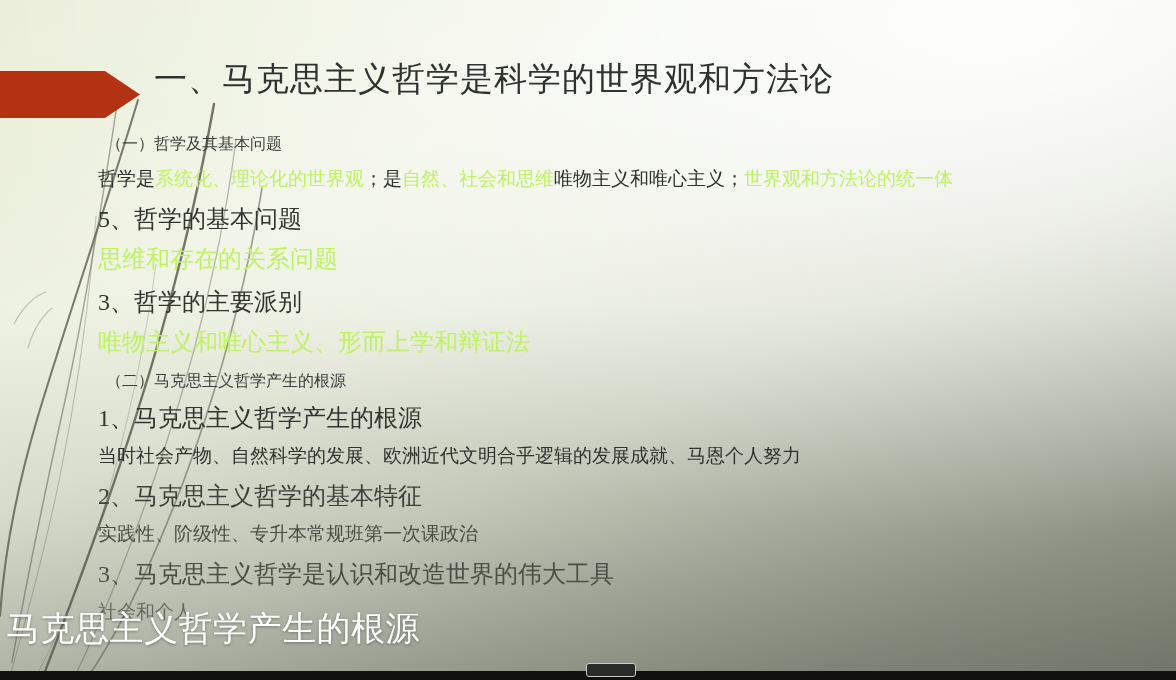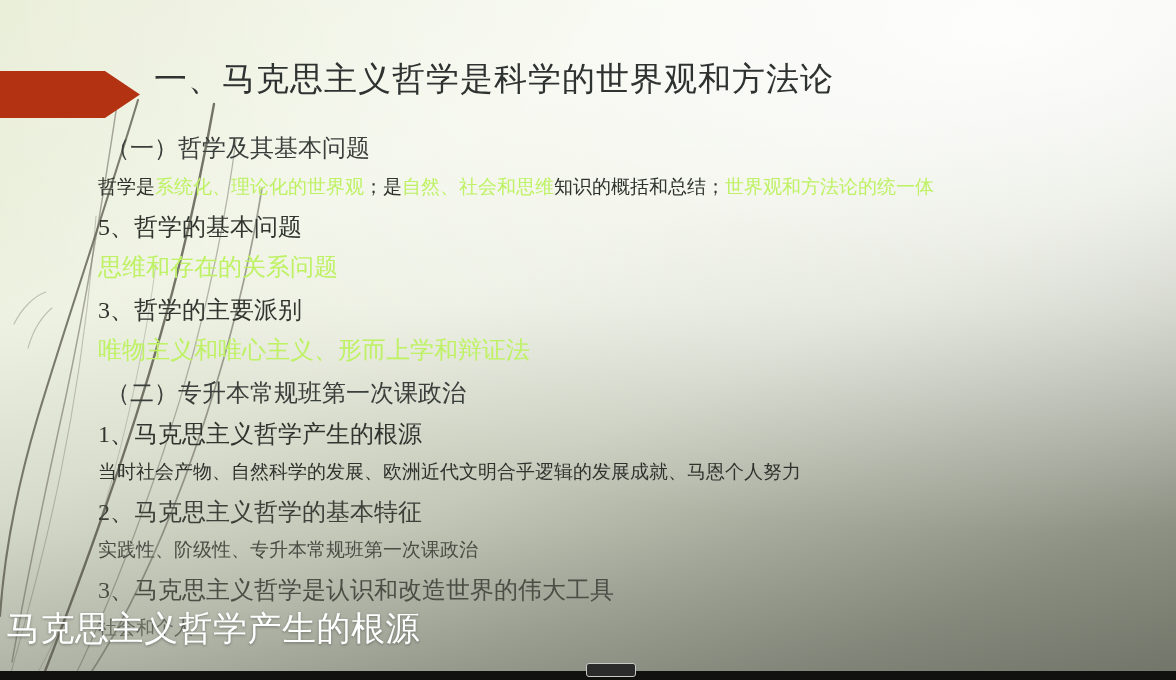--- a/index.html
+++ b/index.html
@@ -83,21 +83,21 @@
     position: absolute;
     left: 98px;
     top: 136px;
     width: 1040px;
   }
   .line {
     white-space: nowrap;
     line-height: 1;
   }
   .line-head {            
-    font-size: 24px;
+    font-size: 16px;
     color: #3a3f3c;
     padding-left: 8px;
     margin-bottom: 17px;
     font-family: Liberation Serif, serif;
   }
   .line-num {             
     font-size: 24px;
     color: #31352f;
     margin-bottom: 16px;
   }
@@ -181,30 +181,30 @@
   <div class="title-banner"></div>
 
   <div class="slide-title">一、马克思主义哲学是科学的世界观和方法论</div>
 
   <div class="body-block">
 
     <div class="line line-head">（一）哲学及其基本问题</div>
 
 
     <div class="line line-sub">
-      <span class="blk">哲学是</span><span class="red">系统化、理论化的世界观</span><span class="blk">；是</span><span class="red">自然、社会和思维</span><span class="blk">知识的概括和总结；</span><span class="red">世界观和方法论的统一体</span>
+      <span class="blk">哲学是</span><span class="red">系统化、理论化的世界观</span><span class="blk">；是</span><span class="red">自然、社会和思维</span><span class="blk">唯物主义和唯心主义；</span><span class="red">世界观和方法论的统一体</span>
     </div>
 
     <div class="line line-num">5、哲学的基本问题</div>
     <div class="line line-sub red">思维和存在的关系问题</div>
 
     <div class="line line-num">3、哲学的主要派别</div>
     <div class="line line-sub red">唯物主义和唯心主义、形而上学和辩证法</div>
 
-    <div class="line line-head">（二）专升本常规班第一次课政治</div>
+    <div class="line line-head">（二）马克思主义哲学产生的根源</div>
 
     <div class="line line-num">1、马克思主义哲学产生的根源</div>
     <div class="line line-sub">当时社会产物、自然科学的发展、欧洲近代文明合乎逻辑的发展成就、马恩个人努力</div>
 
     <div class="line line-num dim1">2、马克思主义哲学的基本特征</div>
     <div class="line line-sub dim2">实践性、阶级性、专升本常规班第一次课政治</div>
 
     <div class="line line-num dim2">3、马克思主义哲学是认识和改造世界的伟大工具</div>
     <div class="line line-sub dim3">社会和个人</div>
 

